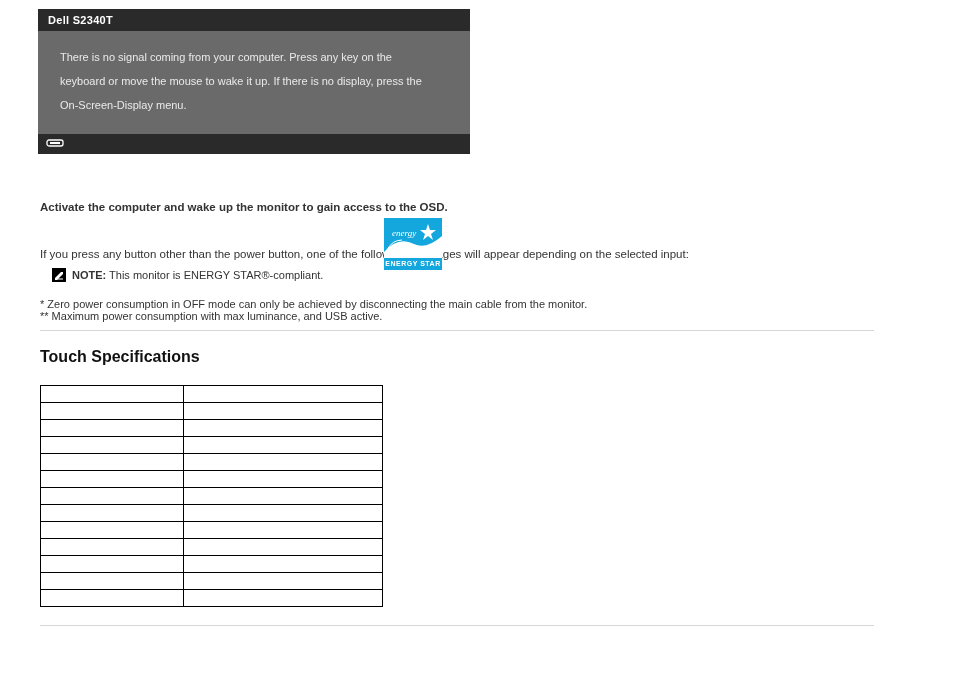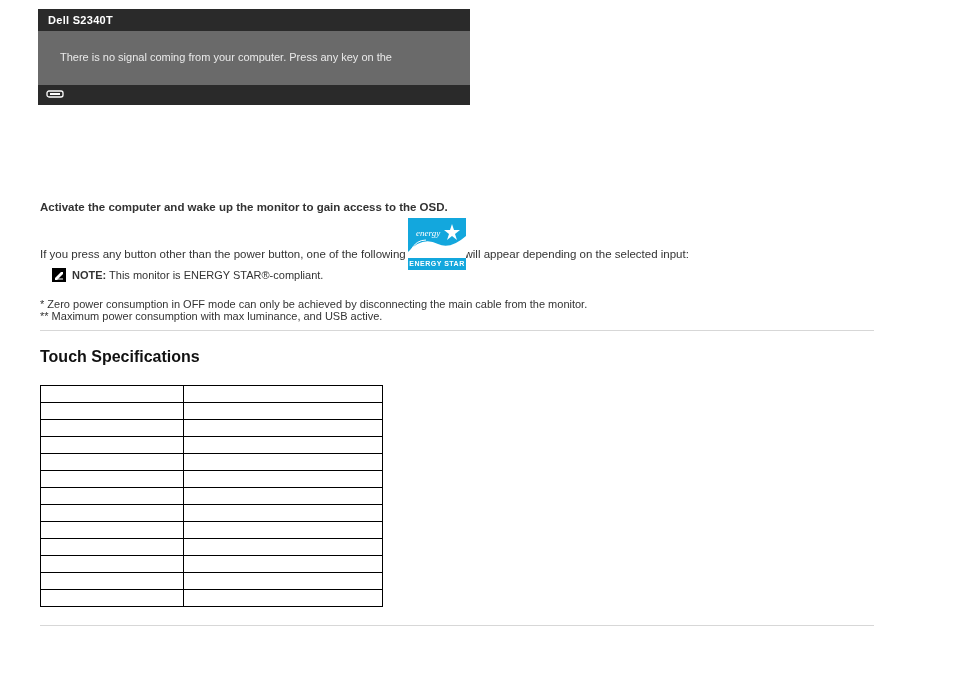--- a/index.html
+++ b/index.html
@@ -66,21 +66,20 @@
   }
   .es-lead {
     font-size: 11.5px;
     color: #333;
   }
   .es-logo {
     position: absolute;
     left: 344px;
     top: -30px;
     width: 58px;
-    margin-left: 24px;
   }
   .es-logo .top {
     height: 40px;
     background: #13a7dd;
     position: relative;
     overflow: hidden;
   }
   .es-logo .top svg { position: absolute; inset: 0; }
   .es-logo .bottom {
     background: #13a7dd;
@@ -189,20 +188,22 @@
 </style>
 </head>
 <body>
 
 <div class="page">
 
   <div class="osd">
     <div class="osd-title">Dell S2340T</div>
     <div class="osd-body">
       <div>There is no signal coming from your computer. Press any key on the</div>
+      <div>keyboard or move the mouse to wake it up. If there is no display, press the</div>
+      <div>On-Screen-Display menu.</div>
     </div>
     <div class="osd-foot">
       <span>
         <svg width="20" height="10" viewBox="0 0 20 10">
           <rect x="1" y="2" width="16" height="6" rx="2" ry="2" fill="none" stroke="#ffffff" stroke-width="1.3"></rect>
           <rect x="4" y="4" width="10" height="2" fill="#ffffff"></rect>
         </svg>
       </span>
     </div>
   </div>

